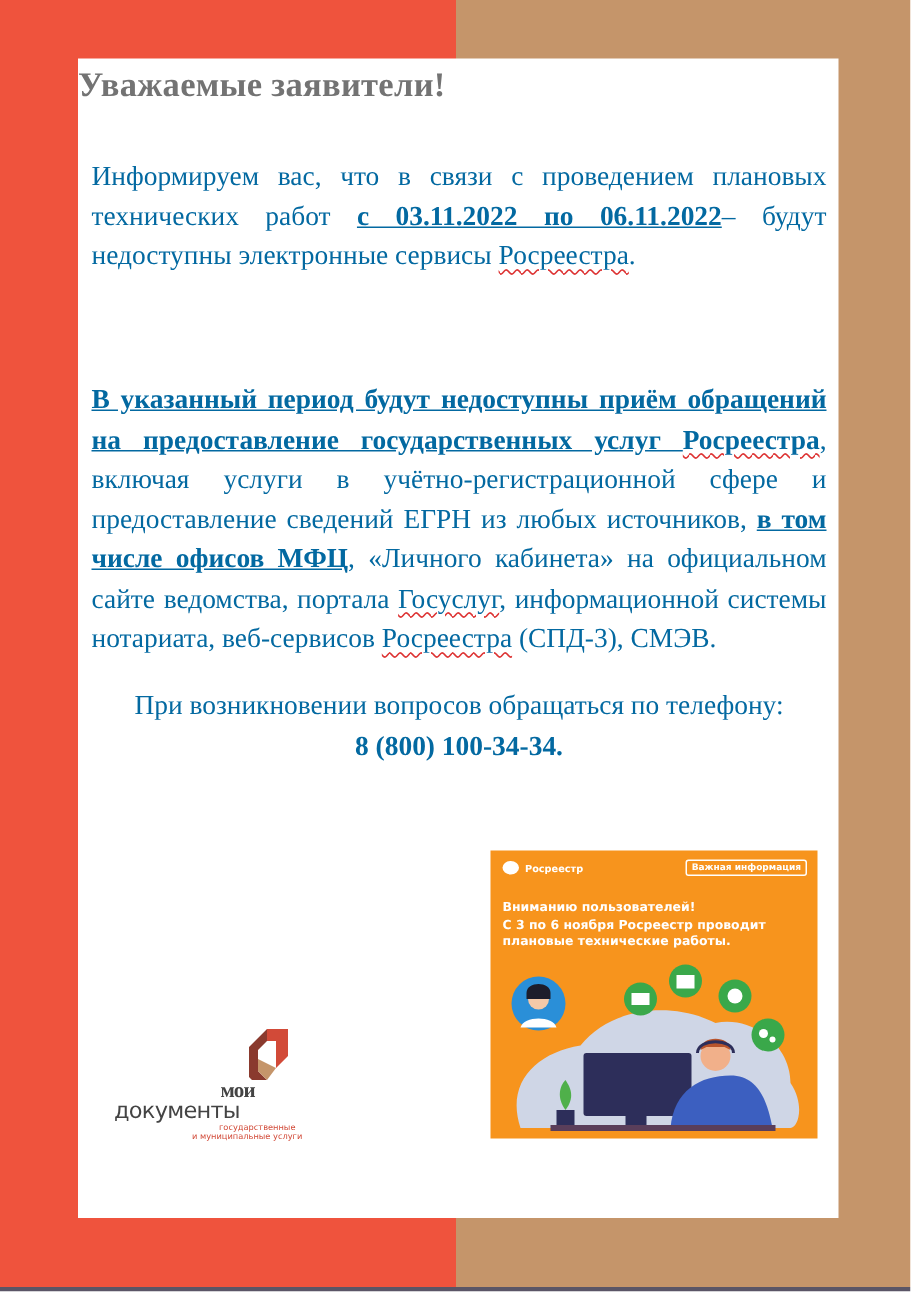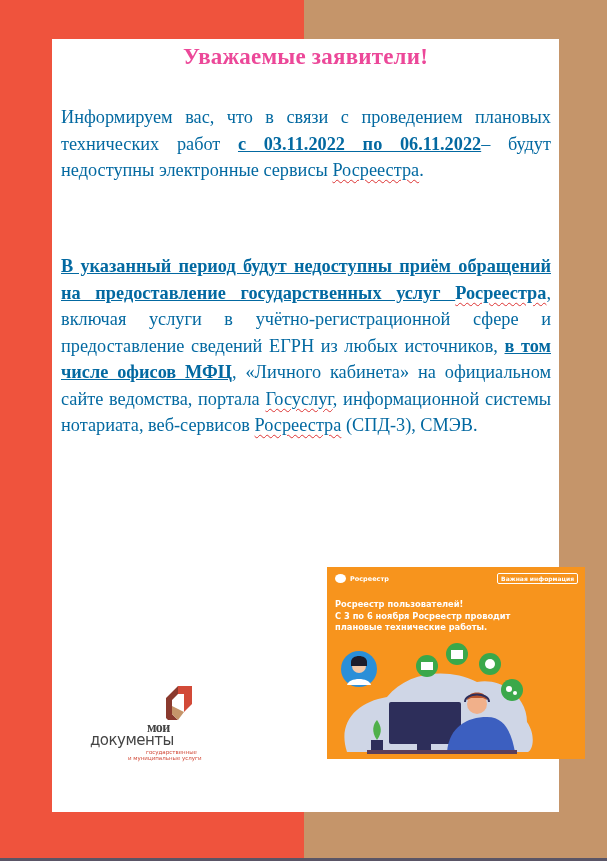--- a/index.html
+++ b/index.html
@@ -1,41 +1,41 @@
 <!DOCTYPE html>
 <html><head>
 <meta charset="utf-8">
 <style>
   html, body { margin:0; padding:0; }
   body { width:607px; height:861px; position:relative; overflow:hidden; font-family:"Liberation Serif", "DejaVu Serif", serif; }
   .bg-left { position:absolute; left:0; top:0; width:304px; height:858px; background:#EF533D; }
   .bg-right { position:absolute; left:304px; top:0; width:303px; height:858px; background:#C5956A; }
   .bottom-line { position:absolute; left:0; top:858px; width:607px; height:3px; background:#5a5566; }
   .card { position:absolute; left:52px; top:39px; width:507px; height:773px; background:#ffffff; }
-  .title { position:absolute; left:0; top:5px; width:100%; text-align:center; font-weight:bold; font-size:23px; color:#ec4899; letter-spacing:0.2px; }
+  .title { position:absolute; left:0; top:5px; width:100%; font-weight:bold; font-size:23px; color:#737373; letter-spacing:0.2px; }
   .text { position:absolute; left:9px; width:490px; font-size:18.3px; line-height:26.5px; color:#0369a1; text-align:justify; text-align-last:left; }
   .p1 { top:65px; }
   .p2 { top:174px;margin-top:40px; }
   .p3 { top:418px; text-align:center; text-align-last:center; }
   .b { font-weight:bold; }
   .u { text-decoration:underline; }
   .sq { text-decoration:underline wavy #d33; text-decoration-thickness:1px; text-underline-offset:3px; }
   .phone { font-weight:bold; }
 
-  .promo { position:absolute; left:275px; top:528px; width:258px; height:192px; background:#F7941D; overflow:hidden; }
+  .promo { position:absolute; left:275px; top:528px; width:218px; height:192px; background:#F7941D; overflow:hidden; }
   .promo-head { position:absolute; left:8px; top:7px; display:flex; align-items:center; gap:4px; color:#fff; font-family:"DejaVu Sans", sans-serif; font-size:6.5px; font-weight:bold; }
   .promo-emblem { width:11px; height:9px; border-radius:50%; background:#fff; }
   .promo-badge { position:absolute; right:7px; top:6px; border:1px solid #fff; border-radius:2px; padding:1px 3px; color:#fff; font-family:"DejaVu Sans", sans-serif; font-size:6px; font-weight:bold; }
   .promo-text { position:absolute; left:8px; top:32px; width:205px; color:#fff; font-family:"DejaVu Sans", sans-serif; font-size:8.3px; font-weight:bold; line-height:11.5px; }
   .illus { position:absolute; left:0; top:75px; width:218px; height:117px; }
 
   .logo { position:absolute; left:20px; top:645px; width:150px; height:80px; }
   .logo-mark { position:absolute; left:86px; top:0; width:40px; height:40px; }
   .logo-moi { position:absolute; left:75px; top:37px; font-family:Liberation Serif, serif; font-weight:bold; font-size:14px; color:#444; letter-spacing:-0.5px; line-height:14px; }
-  .logo-docs { position:absolute; left:18px; top:48px; font-family:"DejaVu Sans", sans-serif; font-size:15px; color:#444; letter-spacing:-0.5px; line-height:16px; }
+  .logo-docs { position:absolute; left:4px; top:48px; font-family:"DejaVu Sans", sans-serif; font-size:15px; color:#444; letter-spacing:-0.5px; line-height:16px; }
   .logo-sub1 { position:absolute; left:74px; top:65px; font-family:"DejaVu Sans", sans-serif; font-size:5.5px; color:#d24a38; line-height:7px; }
   .logo-sub2 { position:absolute; left:56px; top:71px; font-family:"DejaVu Sans", sans-serif; font-size:5.5px; color:#d24a38; line-height:7px; }
 </style>
 </head>
 <body>
 
 <div class="bg-left"></div>
 <div class="bg-right"></div>
 <div class="bottom-line"></div>
 
@@ -43,29 +43,33 @@
   <div class="title">Уважаемые заявители!</div>
 
   <div class="text p1">
     <span>Информируем вас, что в связи с проведением плановых технических работ </span><span class="b u">с 03.11.2022 по 06.11.2022</span><span>– будут недоступны электронные сервисы </span><span class="sq">Росреестра</span><span>.</span>
   </div>
 
   <div class="text p2">
     <span class="b u">В указанный период будут недоступны приём обращений на предоставление государственных услуг </span><span class="b u sq">Росреестра</span><span>, включая услуги в учётно-регистрационной сфере и предоставление сведений ЕГРН из любых источников, </span><span class="b u">в том числе офисов МФЦ</span><span>, «Личного кабинета» на официальном сайте ведомства, портала </span><span class="sq">Госуслуг</span><span>, информационной системы нотариата, веб-сервисов </span><span class="sq">Росреестра</span><span> (СПД-3), СМЭВ.</span>
   </div>
 
+  <div class="text p3">
+    <div>При возникновении вопросов обращаться по телефону:</div>
+    <div class="phone">8 (800) 100-34-34.</div>
+  </div>
 
   <div class="promo">
     <div class="promo-head">
       <span class="promo-emblem"></span>
       <span>Росреестр</span>
     </div>
     <div class="promo-badge">Важная информация</div>
     <div class="promo-text">
-      <div>Росреестр пользователей!</div>
+      <div>Вниманию пользователей!</div>
       <div>С 3 по 6 ноября Росреестр проводит</div>
       <div>плановые технические работы.</div>
     </div>
     <svg class="illus" viewBox="0 0 218 117">
       <path d="M20 110 C10 80 30 60 60 55 C80 30 120 25 150 40 C175 35 200 55 200 80 C210 95 205 110 200 110 Z" fill="#cfd6e6"></path>
       <circle cx="32" cy="27" r="18" fill="#2a8fd8"></circle>
       <circle cx="32" cy="24" r="7" fill="#f4c9a8"></circle>
       <path d="M24 20 C24 12 40 12 40 20 L40 24 L24 24 Z" fill="#1d1d2b"></path>
       <path d="M20 43 C22 35 42 35 44 43 Z" fill="#ffffff"></path>
       <circle cx="100" cy="24" r="11" fill="#3aa84a"></circle>

